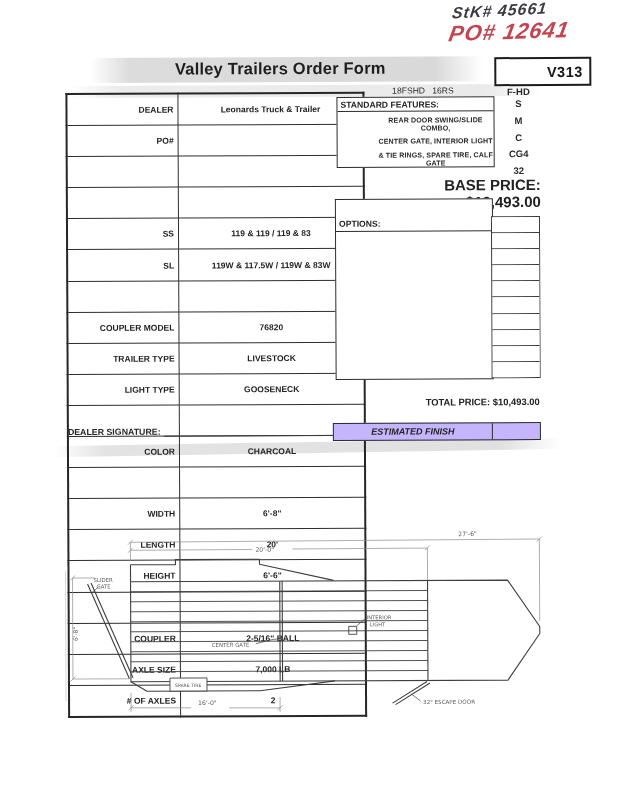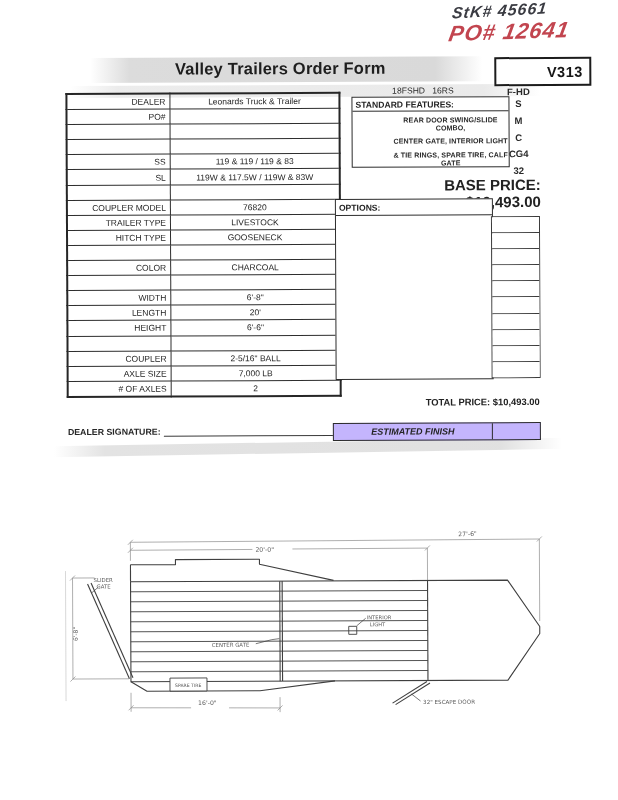--- a/index.html
+++ b/index.html
@@ -14,37 +14,37 @@
   .hand-stk{left:452px;top:2px;font-size:16px;color:#3a3b42;transform:rotate(-3deg) skewX(-10deg);font-weight:bold;}
   .hand-po{left:449px;top:19px;font-size:22px;color:#c2454f;transform:rotate(-2deg) skewX(-12deg);font-weight:bold;}
   
   .title{left:80px;top:59px;width:400px;text-align:center;font-size:16.5px;font-weight:bold;color:#1e1e1e;letter-spacing:0.2px;}
   .vbox{left:494px;top:58px;width:49px;height:25px;border:2.5px solid #1c1c1c;display:flex;align-items:center;justify-content:center;
         font-size:14.5px;font-weight:bold;letter-spacing:0.5px;color:#161616;background:#fff;padding-left:44px;}
   .model-code{left:350px;top:86px;width:145px;text-align:center;font-size:8.6px;font-weight:normal;white-space:pre;color:#2a2a2a;}
   .frame-code{left:498px;top:87px;width:40px;text-align:center;font-size:9.5px;font-weight:bold;color:#2a2a2a;}
   
   table.spec{position:absolute;left:65px;top:92px;width:266px;border-collapse:collapse;table-layout:fixed;}
-  table.spec td{border:1.2px solid #2e2e2e;height:14.1px;padding:0;font-size:8.5px;font-weight:normal;color:#242424;
+  table.spec td{border:1.2px solid #2e2e2e;height:14.1px;padding:8px;font-size:8.5px;font-weight:bold;color:#242424;
                 overflow:hidden;white-space:nowrap;}
   table.spec{border:2px solid #262626;}
   table.spec td.lbl{width:98px;text-align:right;padding-right:4px;}
   table.spec td.val{width:168px;text-align:center;}
   
   .sig{left:66px;top:424px;width:266px;display:flex;align-items:flex-end;font-size:8.8px;font-weight:bold;color:#262626;}
   .sig .line{flex:1;border-bottom:1.6px solid #3a3a3a;height:11px;margin-left:3px;}
   
-  .sf-box{left:351px;top:97px;width:156px;height:69px;border:1.6px solid #2c2c2c;background:#fff;}
+  .sf-box{left:336px;top:97px;width:156px;height:69px;border:1.6px solid #2c2c2c;background:#fff;}
   .sf-head{border-bottom:1.4px solid #2c2c2c;font-size:8.6px;font-weight:bold;padding:2px 0 1px 3px;color:#242424;}
   .sf-line{font-size:7.1px;font-weight:bold;text-align:center;margin-top:5.2px;color:#2a2a2a;letter-spacing:0.1px;margin-left:40px;}
   .codes{left:500px;top:99px;width:36px;text-align:center;}
   .codes .code{font-size:9.5px;font-weight:bold;height:16.8px;color:#2a2a2a;}
   .base-price{left:388px;top:177px;width:152px;text-align:right;font-size:15px;font-weight:bold;color:#222;}
   .opt-box{left:334px;top:199px;width:156px;height:179px;border:1.5px solid #2c2c2c;background:#fff;}
-  .opt-head{border-bottom:1.3px solid #2c2c2c;font-size:8.6px;font-weight:bold;padding:3px 0 2px 3px;color:#242424;}
+  .opt-head{border-bottom:1.3px solid #2c2c2c;font-size:8.6px;font-weight:bold;padding:19px 0 2px 3px;color:#242424;}
   .opt-cells{left:490px;top:217px;width:47px;border:1.2px solid #3a3a3a;}
   .opt-cell{height:15.1px;border-bottom:1.2px solid #3a3a3a;background:#fff;}
   .opt-cell:last-child{border-bottom:none;}
   .total-price{left:388px;top:397px;width:150px;text-align:right;font-size:9.4px;font-weight:bold;color:#222;}
   .est-box{left:331px;top:423px;width:206px;height:16px;border:1.6px solid #2c2c2c;display:flex;background:#c4b5fd;font-style:italic;}
   .est-left{width:158px;border-right:1.3px solid #2c2c2c;display:flex;align-items:center;justify-content:center;
             font-size:9px;font-weight:bold;color:#242424;}
   .est-right{flex:1;}
   
   svg text{font-family:"DejaVu Sans",sans-serif;fill:#5a5a5a;}
@@ -100,21 +100,21 @@
           </tr>
           <tr>
             <td class="lbl">COUPLER MODEL</td>
             <td class="val">76820</td>
           </tr>
           <tr>
             <td class="lbl">TRAILER TYPE</td>
             <td class="val">LIVESTOCK</td>
           </tr>
           <tr>
-            <td class="lbl">HITCH TYPE</td>
+            <td class="lbl">LIGHT TYPE</td>
             <td class="val">GOOSENECK</td>
           </tr>
           <tr>
             <td class="lbl"></td>
             <td class="val"></td>
           </tr>
           <tr>
             <td class="lbl">COLOR</td>
             <td class="val">CHARCOAL</td>
           </tr>

